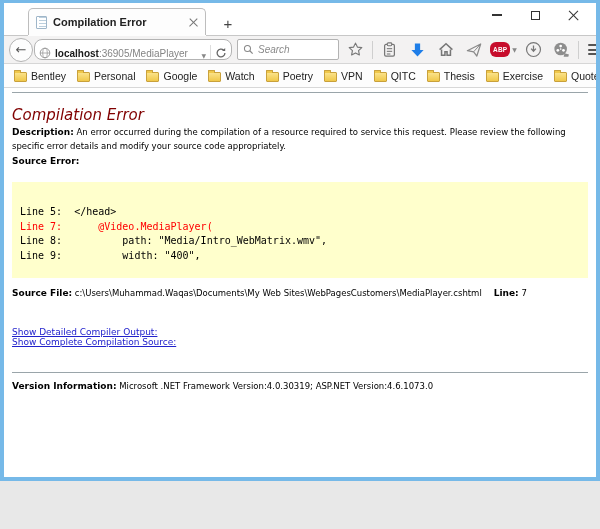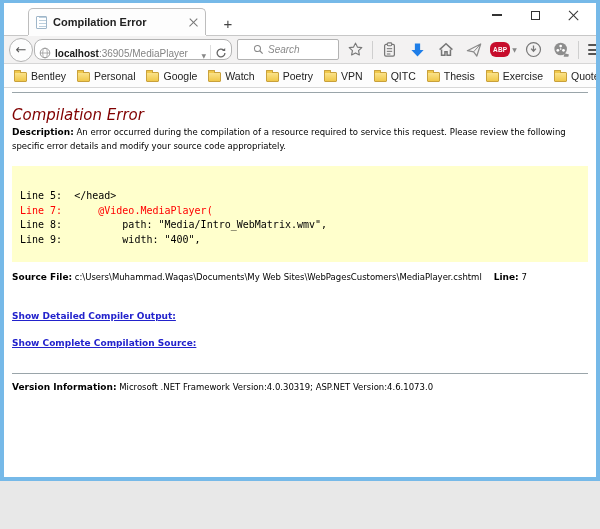--- a/index.html
+++ b/index.html
@@ -40,21 +40,21 @@
            display:flex;align-items:center;justify-content:center;font-size:13px;color:#555;
            font-family:"DejaVu Sans",sans-serif;flex:0 0 auto;z-index:2;margin-right:-4px}
   .urlbar{width:198px;height:21px;background:#fff;border:1px solid #b3b3b3;border-radius:8px;
           display:flex;align-items:flex-end;padding:0 4px;gap:4px;flex:0 0 auto}
   .url-text{font-size:10px;white-space:nowrap;overflow:hidden;flex:1}
   .url-host{font-weight:bold;color:#1a1a1a}
   .url-rest{color:#848484}
   .drop{font-size:6px;color:#888;font-family:"DejaVu Sans",sans-serif}
   .vsep{width:1px;height:14px;background:#ddd}
   .searchbar{width:102px;height:21px;background:#fff;border:1px solid #b3b3b3;border-radius:2px;
-             display:flex;align-items:center;padding:0 15px;gap:4px;flex:0 0 auto}
+             display:flex;align-items:center;padding:0 5px;gap:4px;flex:0 0 auto}
   .search-ph{font-size:10px;font-style:italic;color:#8a8a8a}
   .tbicon{width:23px;height:24px;display:flex;align-items:center;justify-content:center;flex:0 0 auto}
   .tsep{width:1px;height:18px;background:#cfcfcf;flex:0 0 auto}
   .abp{display:flex;align-items:center;gap:2px;flex:0 0 auto}
   .abp-badge{background:var(--abp-red);color:#fff;font-size:6.5px;font-weight:bold;
              padding:4px 3px;border-radius:6px;letter-spacing:.2px}
   .burger{display:flex;flex-direction:column;gap:2.5px;width:15px;flex:0 0 auto;margin:0 4px}
   .burger div{height:2px;background:#555;border-radius:1px}
 
   
@@ -76,24 +76,24 @@
   .ysod h2{font-size:15px;font-weight:normal;font-style:italic;color:var(--maroon);margin:13px 0 0}
   .para{font-size:8.5px;line-height:1.55;margin-top:2px}
   .para b{font-size:9px}
   .codebox{background:var(--code-bg);margin-top:13px;padding:23px 8px 15px 8px;
            font-family:"DejaVu Sans Mono",monospace;font-size:10px;line-height:14.5px}
   .codeline{white-space:pre;color:#000}
   .error-line{color:var(--error-red)}
   .srcfile{font-size:8.5px;margin-top:10px}
   .srcfile b{font-size:9px}
   .line-label{margin-left:12px}
-  .lnk{display:block;font-size:9px;font-weight:bold;color:var(--link-blue);
+  .lnk{display:block;font-size:9px;font-weight:normal;color:var(--link-blue);
        text-decoration:underline;width:max-content}
   .lnk.first{margin-top:29px}
-  .lnk.second{margin-top:17px}
+  .lnk.second{}
   .rule.bottom{margin-top:25px}
   .version{font-size:8.5px;margin-top:8px}
   .version b{font-size:9px}
 </style>
 </head>
 <body>
 
 <div class="window">
 
   <div class="titlebar">
@@ -259,20 +259,21 @@
   </div>
 
   <div class="content">
     <div class="ysod">
       <hr class="rule">
       <h2>Compilation Error</h2>
 
       <p class="para"><b>Description:</b> <span>An error occurred during the compilation of a resource required to service this request. Please review the following specific error details and modify your source code appropriately.</span></p>
 
 
+      <p class="para"><b>Source Error:</b></p>
 
       <div class="codebox">
   <div class="codeline">Line 5:  &lt;/head&gt;</div>
 
 
   <div class="codeline error-line">Line 7:      @Video.MediaPlayer(</div>
 
   <div class="codeline">Line 8:          path: "Media/Intro_WebMatrix.wmv",</div>
 
   <div class="codeline">Line 9:          width: "400",</div>

